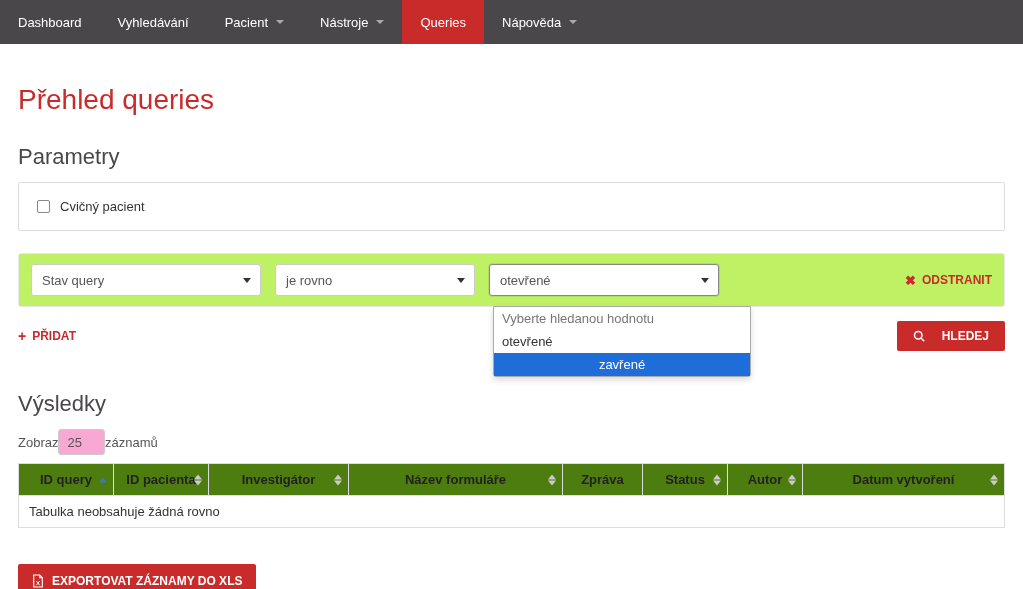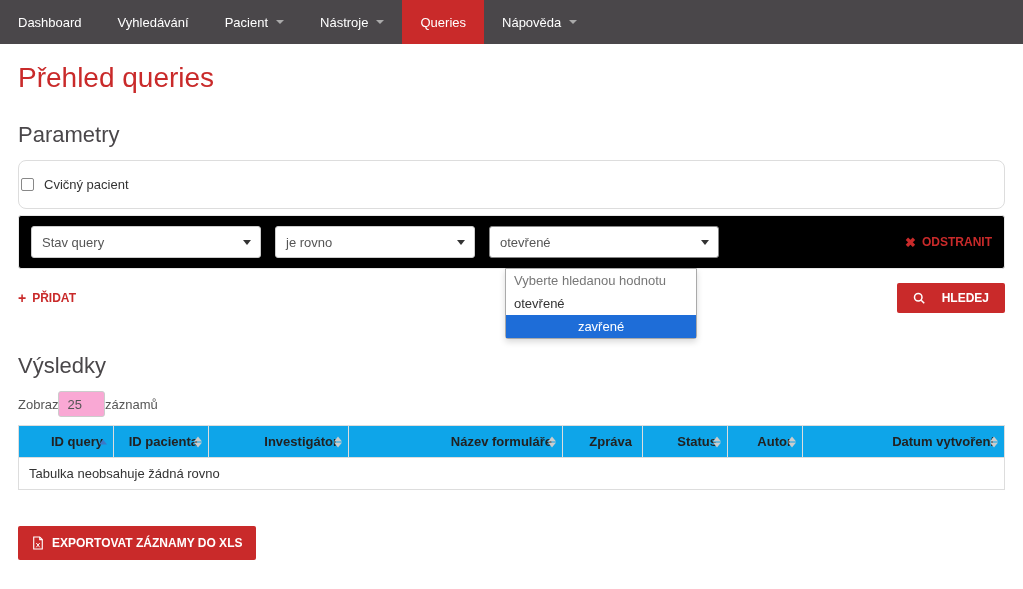--- a/index.html
+++ b/index.html
@@ -4,53 +4,53 @@
 <style>
 * { margin: 0; padding: 0; box-sizing: border-box; }
 body { font-family: "Helvetica Neue", Helvetica, Arial, sans-serif; font-size: 13px; color: #333; background: #fff; }
 
 .navbar { background: #4a474a; display: flex; height: 44px; }
 .nav-item { color: #fff; padding: 0 18px; display: flex; align-items: center; cursor: pointer; font-size: 13px; position: relative; }
 .nav-item.active { background: #c92a2a; }
 .nav-caret { margin-left: 8px; width: 0; height: 0; border-left: 4px solid transparent; border-right: 4px solid transparent; border-top: 4px solid #aaa; }
 
 .content { padding: 18px 18px 30px 18px; }
-h1 { font-size: 28px; font-weight: 400; color: #c92a2a; margin-bottom: 28px; }
+h1 { font-size: 28px; font-weight: 400; color: #c92a2a; margin-bottom: 28px; margin-top: 22px; }
 h2 { font-size: 22px; font-weight: 400; color: #4a474a; margin-bottom: 12px; margin-top: 8px; }
 
-.panel-box { border: 1px solid #ddd; border-radius: 8px; padding: 16px 2px; margin-bottom: 6px; }
+.panel-box { border: 1px solid #ddd; border-radius: 2px; padding: 16px 18px; margin-bottom: 22px; }
 .checkbox-row { display: flex; align-items: center; gap: 10px; font-size: 13px; color: #333; }
 .checkbox-box { width: 13px; height: 13px; border: 1px solid #888; border-radius: 2px; display: inline-block; }
 
-.filter-bar { background: #000000; border: 1px solid #e8e8e8; border-radius: 3px; padding: 10px 12px; display: flex; align-items: center; gap: 14px; position: relative; }
+.filter-bar { background: #bef264; border: 1px solid #e8e8e8; border-radius: 3px; padding: 10px 12px; display: flex; align-items: center; gap: 14px; position: relative; }
 .dropdown-ctrl { background: #fff; border: 1px solid #ccc; border-radius: 3px; height: 32px; padding: 0 28px 0 10px; display: flex; align-items: center; font-size: 13px; color: #555; position: relative; cursor: pointer; }
 .dropdown-ctrl .caret-dn { position: absolute; right: 9px; top: 50%; margin-top: -2px; width: 0; height: 0; border-left: 4px solid transparent; border-right: 4px solid transparent; border-top: 5px solid #333; }
 .dropdown-ctrl.focused { border-color: #888; box-shadow: 0 0 0 1px rgba(0,0,0,0.08); }
 
 .remove-link { margin-left: auto; color: #c92a2a; font-size: 12px; font-weight: 700; cursor: pointer; display: flex; align-items: center; gap: 6px; }
 .x-icon { font-weight: 700; font-size: 13px; }
 
-.dropdown-list { position: absolute; top: 42px; left: 16px; width: 192px; background: #fff; border: 1px solid #aaa; border-radius: 0 0 3px 3px; box-shadow: 0 3px 6px rgba(0,0,0,0.15); z-index: 50; font-size: 13px; }
+.dropdown-list { position: absolute; top: 42px; left: 4px; width: 258px; background: #fff; border: 1px solid #aaa; border-radius: 0 0 3px 3px; box-shadow: 0 3px 6px rgba(0,0,0,0.15); z-index: 50; font-size: 13px; }
 .dropdown-list .opt { padding: 4px 8px; cursor: pointer; color: #333; }
 .dropdown-list .opt.placeholder { color: #777; }
 .dropdown-list .opt.highlight { background: #1e6dd8; color: #fff; text-align: center; }
 
 .action-row { display: flex; align-items: center; margin-top: 14px; }
 .link-add { color: #c92a2a; font-size: 12px; font-weight: 700; cursor: pointer; display: flex; align-items: center; gap: 6px; }
 .plus-icon { font-weight: 700; font-size: 14px; }
 .btn-primary { margin-left: auto; background: #c92a2a; color: #fff; border: none; border-radius: 2px; padding: 8px 16px; font-size: 12px; font-weight: 700; cursor: pointer; display: flex; align-items: center; gap: 17px; }
 .search-icon-svg { width: 12px; height: 12px; }
 
 .results-block { margin-top: 40px; }
 .length-row { display: flex; align-items: center; font-size: 13px; color: #555; margin-bottom: 8px; }
 .length-select { background: #f9a8d4; border: 1px solid #ccc; border-radius: 3px; height: 26px; padding: 0 22px 0 8px; display: flex; align-items: center; font-size: 13px; position: relative; cursor: pointer; }
 .length-select .caret-dn { right: 6px; }
 
 .results-table { width: 100%; border: 1px solid #ddd; border-collapse: collapse; }
-.results-table th { background: #0ea5e9; border: 1px solid #ddd; text-align: right; padding: 8px 10px; font-size: 13px; font-weight: 700; color: #222; position: relative; margin-left: 8px; }
+.results-table th { background: #4d7c0f; border: 1px solid #ddd; text-align: center; padding: 8px 10px; font-size: 13px; font-weight: 700; color: #222; position: relative; margin-left: 8px; }
 .results-table td { border: 1px solid #ddd; padding: 8px 10px; font-size: 13px; color: #333; }
 .sort-arrows { position: absolute; right: 6px; top: 50%; transform: translateY(-50%); display: flex; flex-direction: column; gap: 1px; }
 .sort-up, .sort-dn { width: 0; height: 0; border-left: 4px solid transparent; border-right: 4px solid transparent; }
 .sort-up { border-bottom: 5px solid #ccc; }
 .sort-dn { border-top: 5px solid #ccc; }
 .sort-up.active { border-bottom-color: #3b78c8; }
 
 .table-footer { display: flex; align-items: center; margin-top: 6px; font-size: 13px; color: #888; }
 .pager { margin-left: auto; display: flex; gap: 16px; }
 .pager span { color: #888; cursor: pointer; }

